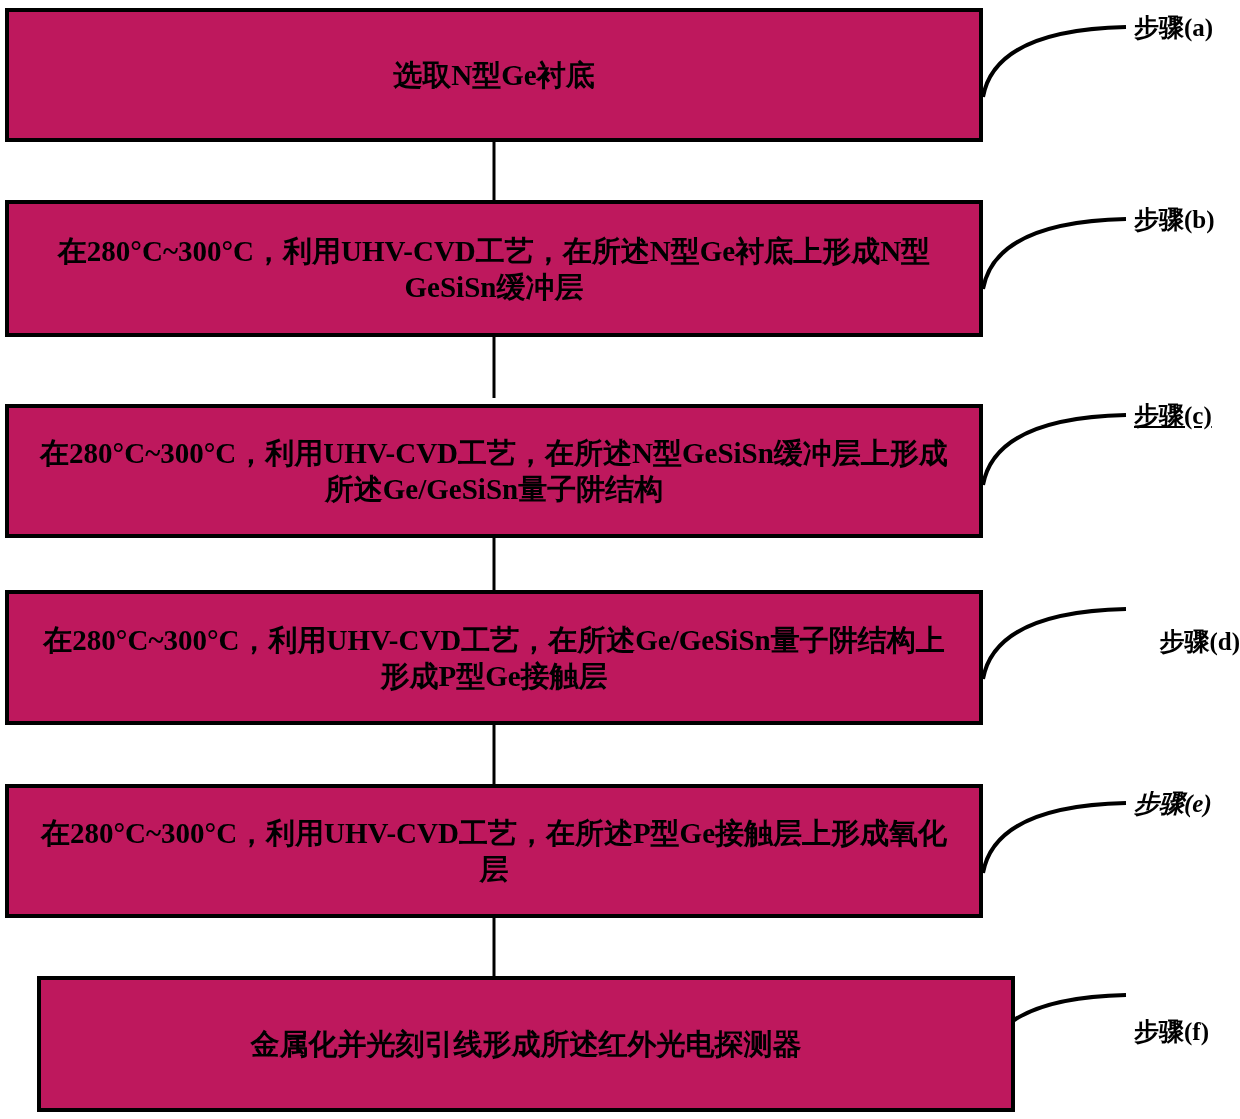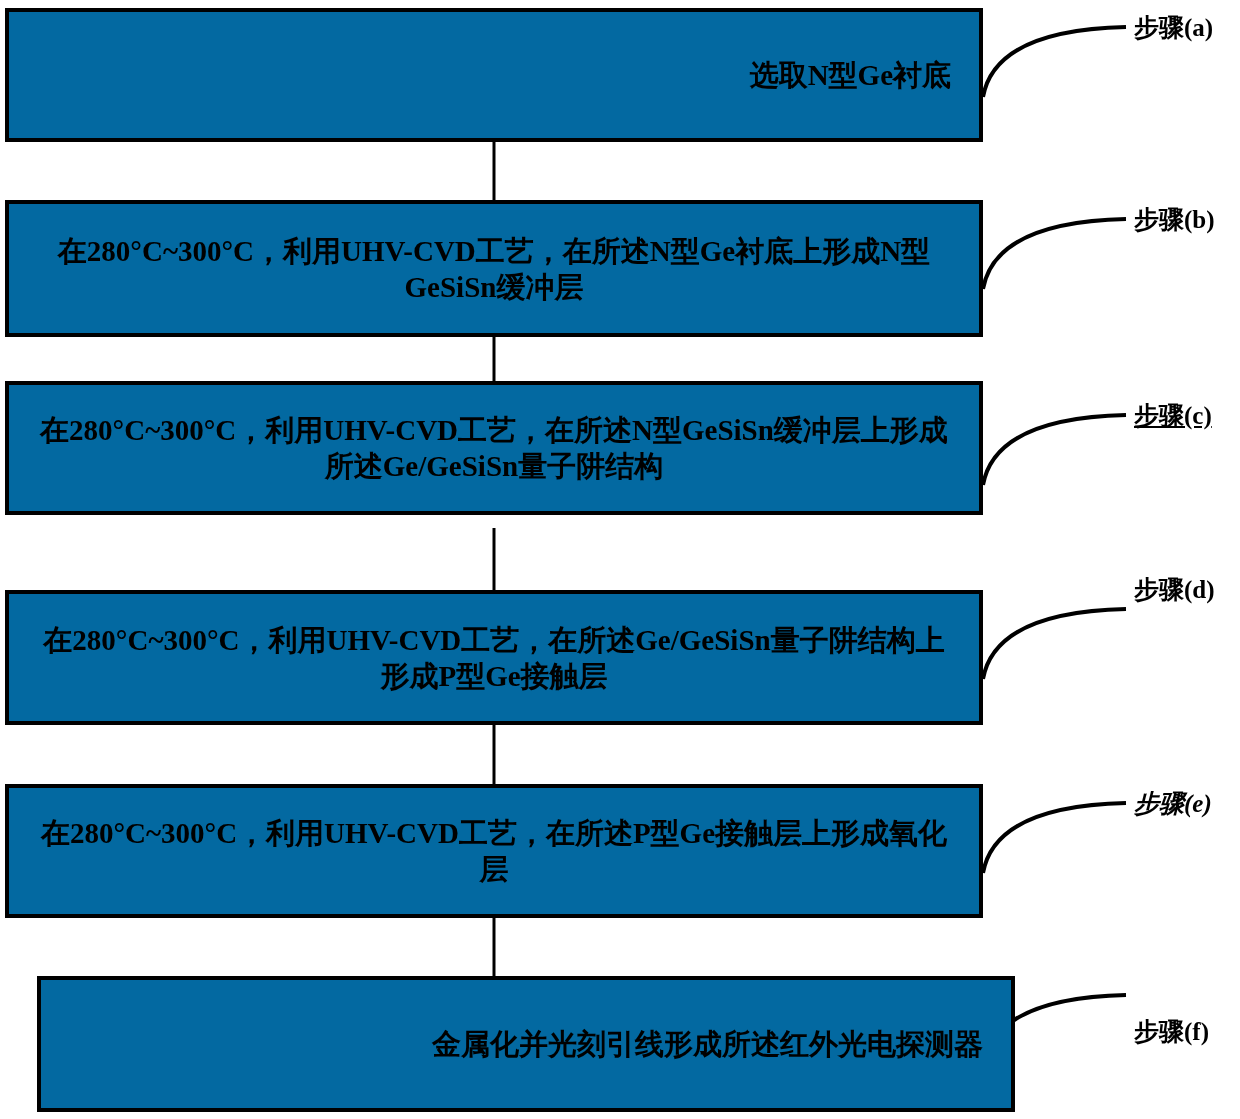--- a/index.html
+++ b/index.html
@@ -21,24 +21,24 @@
     top: 0;
     width: 1240px;
     height: 1119px;
   }
   .flow-box {
     position: absolute;
     left: 5px;
     width: 978px;
     box-sizing: border-box;
     border: 4px solid #000000;
-    background: #0369a1;
+    background: #be185d;
     display: flex;
     align-items: center;
-    justify-content: flex-end;
+    justify-content: center;
     text-align: center;
     padding: 0 28px;
     font-weight: bold;
     font-size: 29px;
     line-height: 36px;
     color: #000000;
   }
   .step-label {
     position: absolute;
     left: 1134px;
@@ -71,33 +71,33 @@
     <path d="M983 873 Q995 806 1126 803" stroke="#000000" stroke-width="4"></path>
     <path d="M983 1065 Q995 998 1126 995" stroke="#000000" stroke-width="4"></path>
   </svg>
 
   <div class="flow-box" style="top:8px; height:134px;">
     <span>选取N型Ge衬底</span>
   </div>
   <div class="flow-box" style="top:200px; height:137px;">
     <span>在280°C~300°C，利用UHV-CVD工艺，在所述N型Ge衬底上形成N型GeSiSn缓冲层</span>
   </div>
-  <div class="flow-box" style="top:381px; height:134px;">
+  <div class="flow-box" style="top:404px; height:134px;">
     <span>在280°C~300°C，利用UHV-CVD工艺，在所述N型GeSiSn缓冲层上形成所述Ge/GeSiSn量子阱结构</span>
   </div>
   <div class="flow-box" style="top:590px; height:135px;">
     <span>在280°C~300°C，利用UHV-CVD工艺，在所述Ge/GeSiSn量子阱结构上形成P型Ge接触层</span>
   </div>
   <div class="flow-box" style="top:784px; height:134px;">
     <span>在280°C~300°C，利用UHV-CVD工艺，在所述P型Ge接触层上形成氧化层</span>
   </div>
   <div class="flow-box" style="top:976px; height:136px;margin-left:32px;">
     <span>金属化并光刻引线形成所述红外光电探测器</span>
   </div>
 
   <div class="step-label" style="top:8px;">步骤(a)</div>
   <div class="step-label" style="top:200px;">步骤(b)</div>
   <div class="step-label" style="top:396px;text-decoration:underline;">步骤(c)</div>
-  <div class="step-label" style="top:570px;">步骤(d)</div>
+  <div class="step-label" style="top:622px;text-align:right;">步骤(d)</div>
   <div class="step-label" style="top:784px;font-style:italic;">步骤(e)</div>
   <div class="step-label" style="top:976px;margin-top:36px;">步骤(f)</div>
 
 </div>
 
 </body></html>

